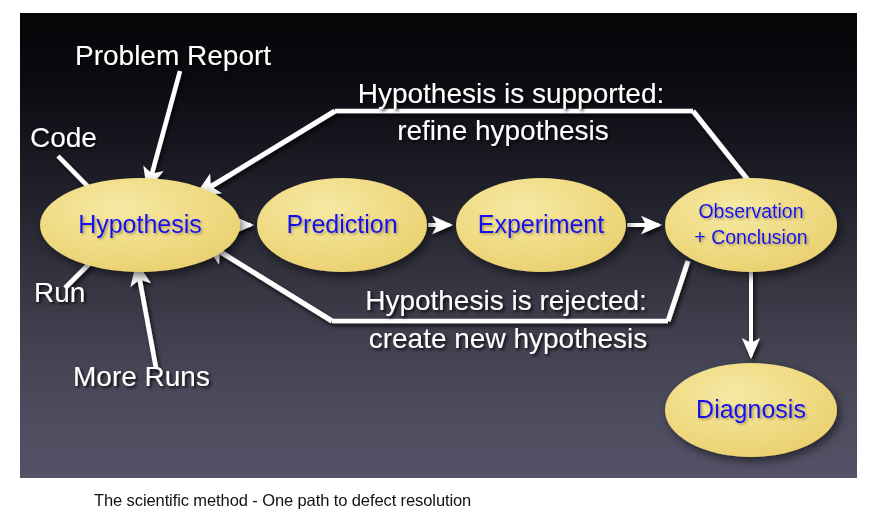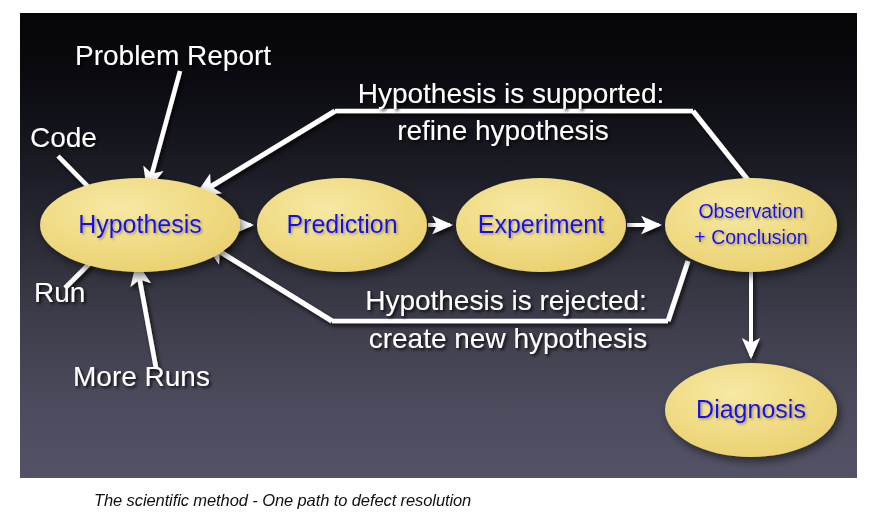--- a/index.html
+++ b/index.html
@@ -70,21 +70,20 @@
     position: absolute;
     left: 20px;
     top: 482px;
     width: 837px;
     height: 36px;
     display: flex;
     align-items: center;
     justify-content: flex-start;
     color: #111111;
     font-family: "Liberation Sans", sans-serif;
-    font-style: italic;
     font-size: 16.5px;
     letter-spacing: -0.1px;
     padding-left: 74px;
     box-sizing: border-box;
   }
 </style>
 </head>
 <body>
 
 <div id="page">

